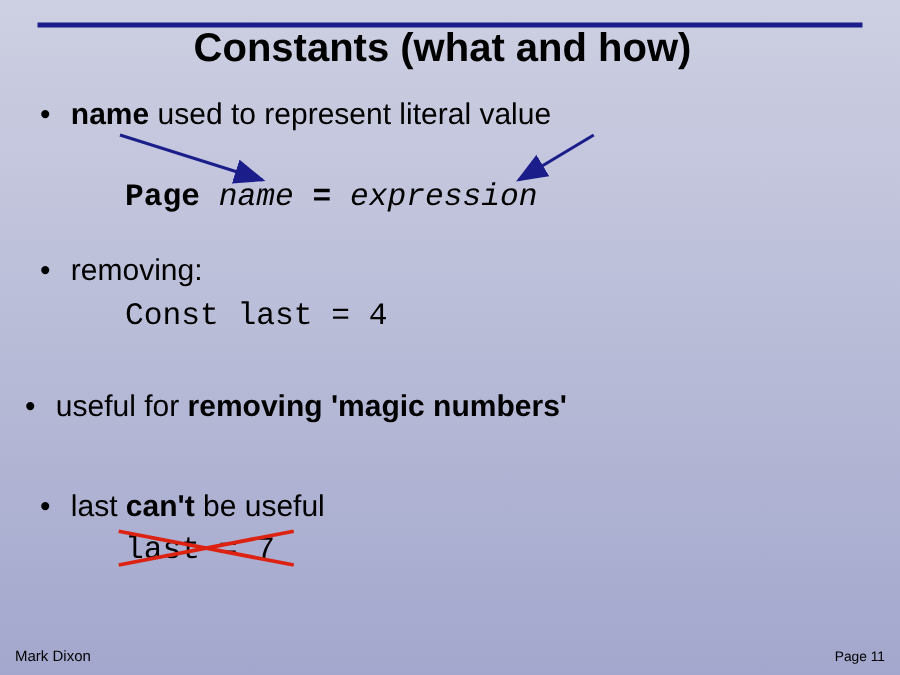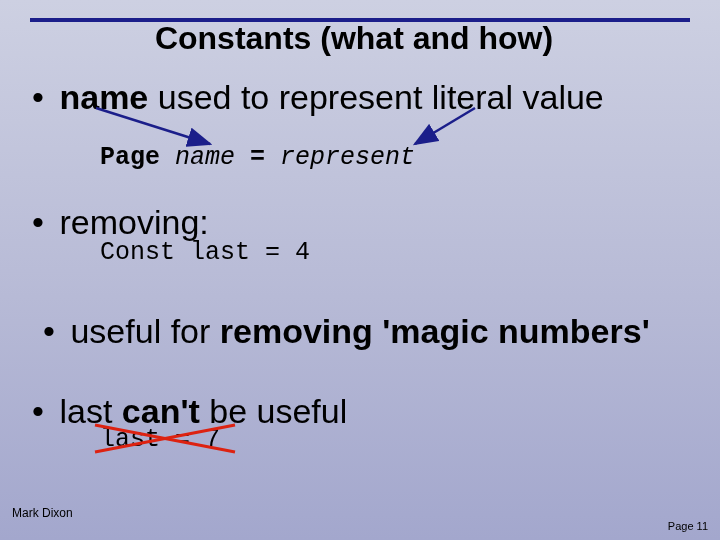--- a/index.html
+++ b/index.html
@@ -4,63 +4,63 @@
 <style>
 html,body{margin:0;padding:0}
 body{
   width:720px;height:540px;
   background:linear-gradient(180deg,#cdd0e2 0%,#b7bad6 55%,#a3a7cd 100%);
   font-family:Arial,Helvetica,sans-serif;
   position:relative;overflow:hidden;color:#000;
 }
 .rule{position:absolute;left:30px;top:18px;width:660px;height:4px;background:#1b1e8a}
 .title{position:absolute;top:20px;left:0;width:708px;text-align:center;font-size:32px;font-weight:700}
-.bullet{position:absolute;font-size:34px;line-height:1.15}
+.bullet{position:absolute;font-size:24px;line-height:1.15}
 .bullet .dot{display:inline-block;width:18px}
 .code{font-family:"Courier New",Courier,monospace;font-size:25px}
 .bold{font-weight:700}
 .ital{font-style:italic}
-.footer-l{position:absolute;left:12px;bottom:20px;font-size:12px}
+.footer-l{position:absolute;left:12px;bottom:8px;font-size:12px}
 .footer-r{position:absolute;right:12px;bottom:8px;font-size:11px}
 svg.overlay{position:absolute;pointer-events:none}
 </style>
 </head>
 <body>
 
 <div class="rule"></div>
 <div class="title">Constants (what and how)</div>
 
 <div class="bullet" style="left:32px;top:78px">
   <span class="dot">•</span>
   <span class="bold">name</span><span> used to represent literal value</span>
 </div>
 
 <div class="code" style="position:absolute;left:100px;top:143px">
-  <span class="bold">Page </span><span class="ital">name</span><span class="bold"> = </span><span class="ital">represent</span>
+  <span class="bold">Page </span><span class="ital">name</span><span class="bold"> = </span><span class="ital">expression</span>
 </div>
 
 <svg class="overlay" style="left:0;top:0" width="720" height="540">
   <defs>
     <marker id="ah" markerWidth="10" markerHeight="8" refX="9" refY="4" orient="auto">
       <path d="M0,0 L10,4 L0,8 Z" fill="#1b1e8a"></path>
     </marker>
   </defs>
   <line x1="96" y1="108" x2="210" y2="144" stroke="#1b1e8a" stroke-width="2.5" marker-end="url(#ah)"></line>
 </svg>
 <svg class="overlay" style="left:0;top:0" width="720" height="540">
   <line x1="475" y1="108" x2="415" y2="144" stroke="#1b1e8a" stroke-width="2.5" marker-end="url(#ah)"></line>
 </svg>
 
 <div class="bullet" style="left:32px;top:203px">
   <span class="dot">•</span>
   <span>removing:</span>
 </div>
 <div class="code" style="position:absolute;left:100px;top:238px">Const last = 4</div>
 
-<div class="bullet" style="left:43px;top:312px">
+<div class="bullet" style="left:20px;top:312px">
   <span class="dot">•</span>
   <span>useful for </span><span class="bold">removing 'magic numbers'</span>
 </div>
 
 <div class="bullet" style="left:32px;top:392px">
   <span class="dot">•</span>
   <span>last </span><span class="bold">can't</span><span> be useful</span>
 </div>
 <div class="code" style="position:absolute;left:100px;top:425px">last = 7</div>
 <svg class="overlay" style="left:90px;top:420px" width="160" height="40">

